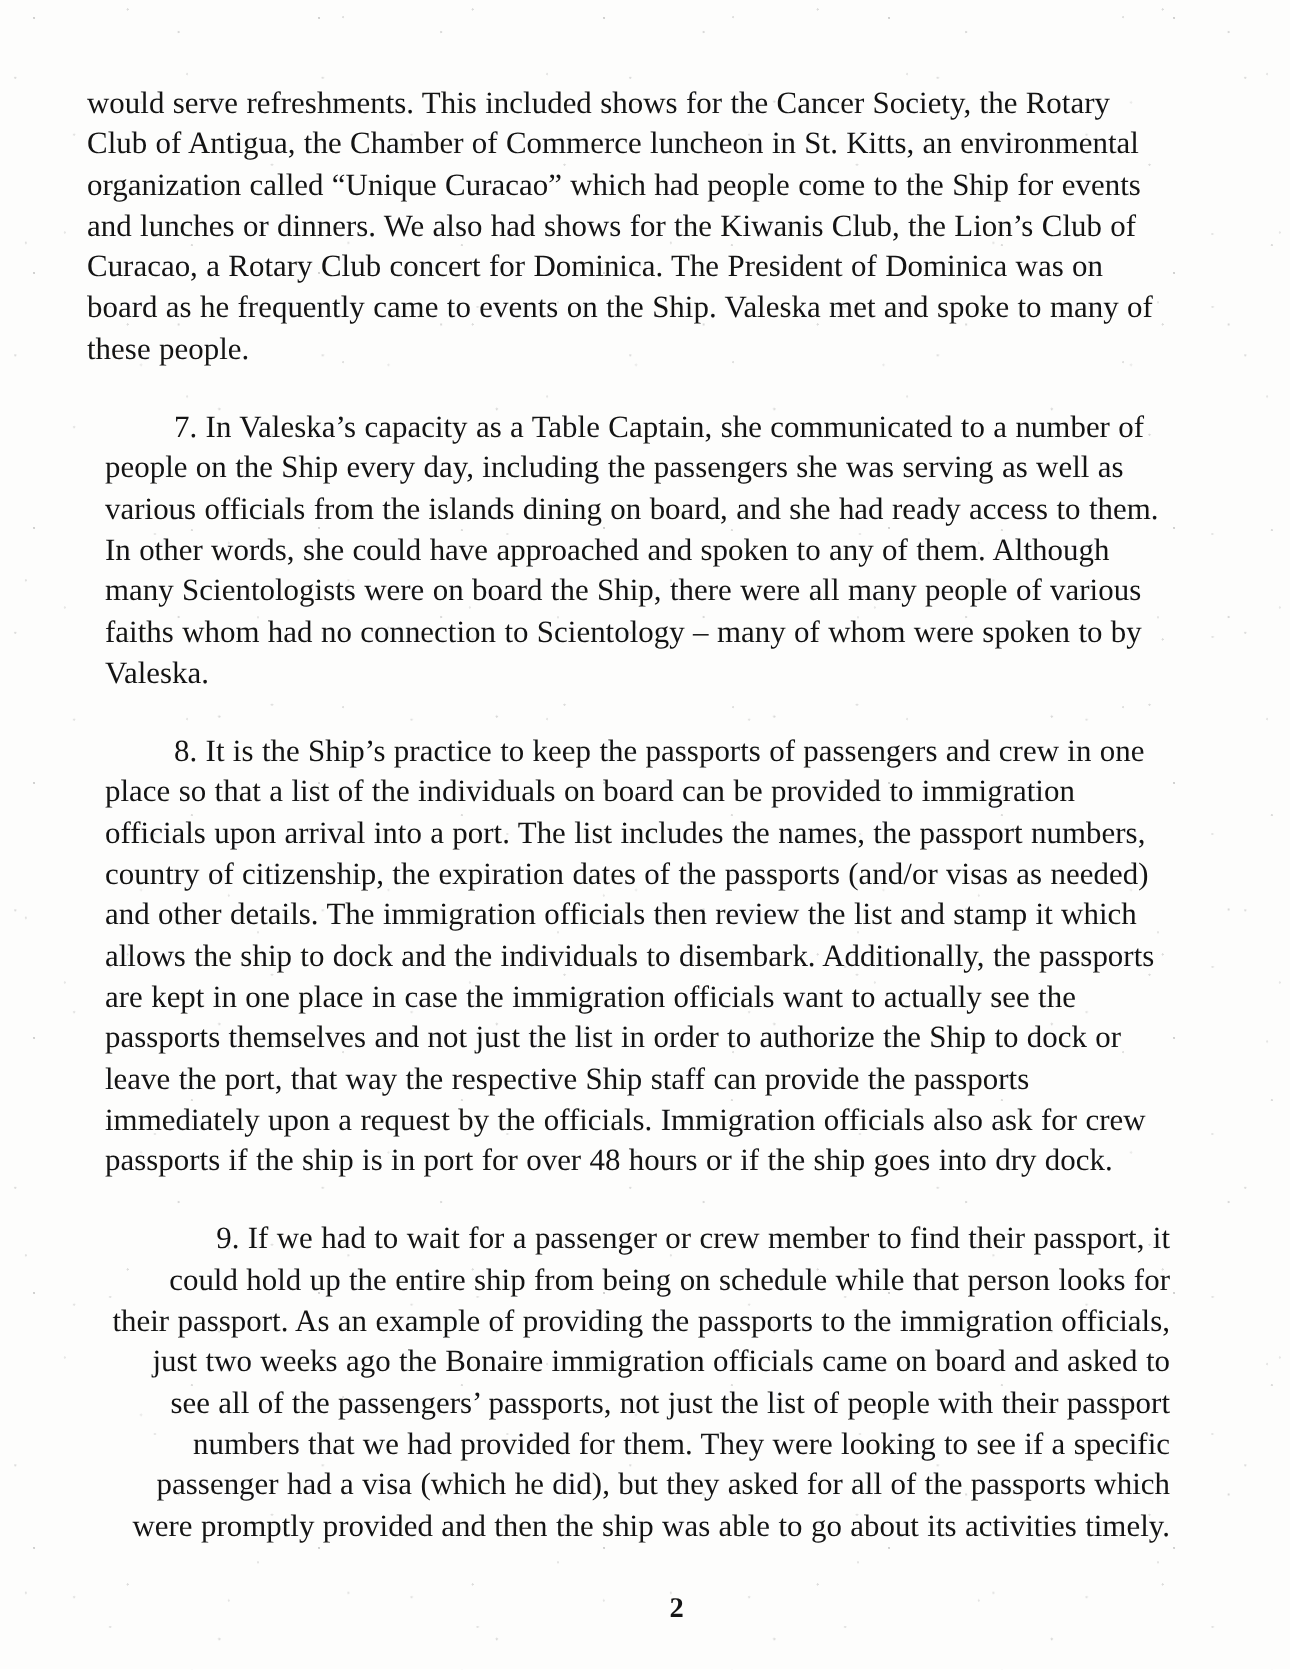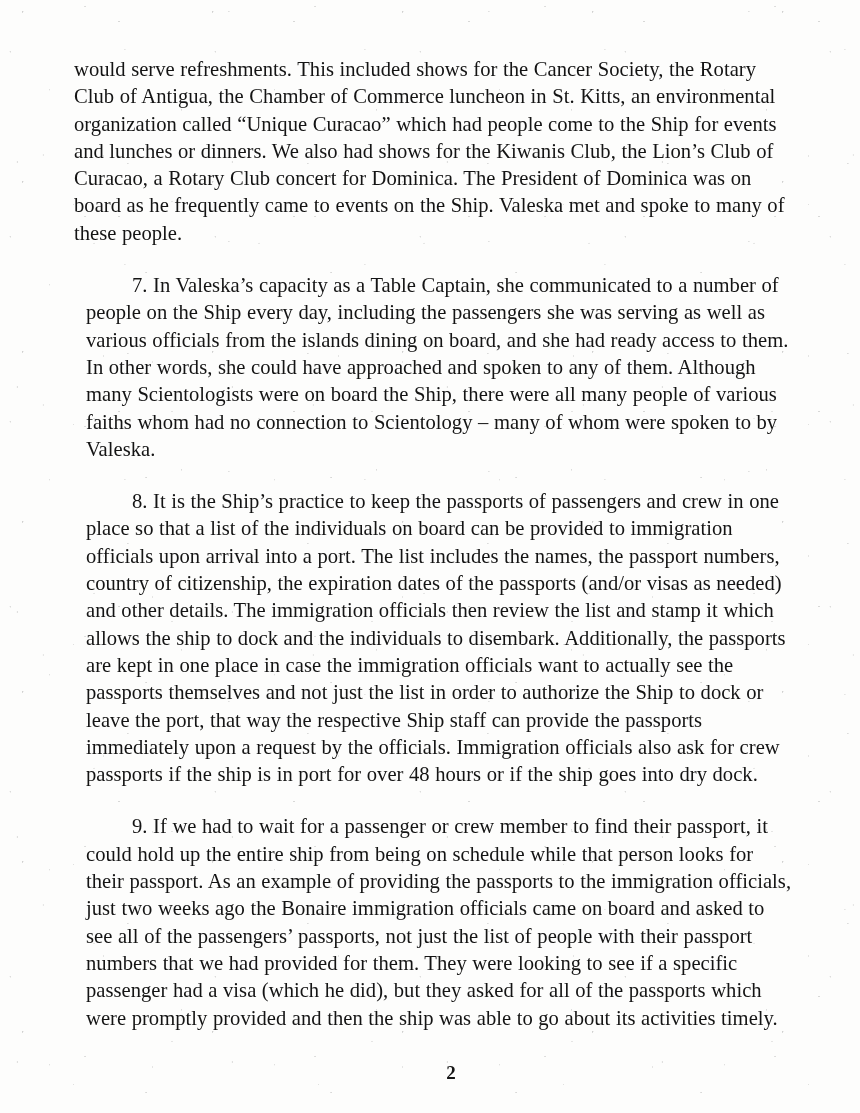--- a/index.html
+++ b/index.html
@@ -41,38 +41,39 @@
       radial-gradient(circle at 86% 96%, rgba(90,90,90,.30) .6px, transparent .9px),
       radial-gradient(circle at 16% 62%, rgba(90,90,90,.28) .6px, transparent .9px),
       radial-gradient(circle at 57% 39%, rgba(90,90,90,.28) .6px, transparent .9px);
     background-size: 190px 170px, 230px 210px, 175px 195px, 260px 230px,
                      205px 185px, 240px 215px, 185px 205px, 225px 195px,
                      250px 235px, 195px 180px, 215px 225px, 235px 200px,
                      180px 190px, 245px 220px, 200px 210px, 270px 250px, 165px 175px;
   }
   #body-text {
     position: absolute;
-    left: 74px;
+    left: 58px;
     top: 56px;
     width: 722px;
   }
   p.para {
     margin: 0 0 25px 0;
     font-size: 20.6px;
     line-height: 27.3px;
     text-align: left;
     letter-spacing: .02px;
     word-spacing: .4px;
   }
   p.para.indent {
     text-indent: 46px;
     margin-left: 12px;
   }
   p.para:last-child {
     margin-bottom: 0;
+    text-align: right;
   }
   #page-number {
     position: absolute;
     left: 0;
     top: 1062px;
     width: 860px;
     text-align: center;
     padding-left: 42px;
     box-sizing: border-box;
     font-size: 19px;

